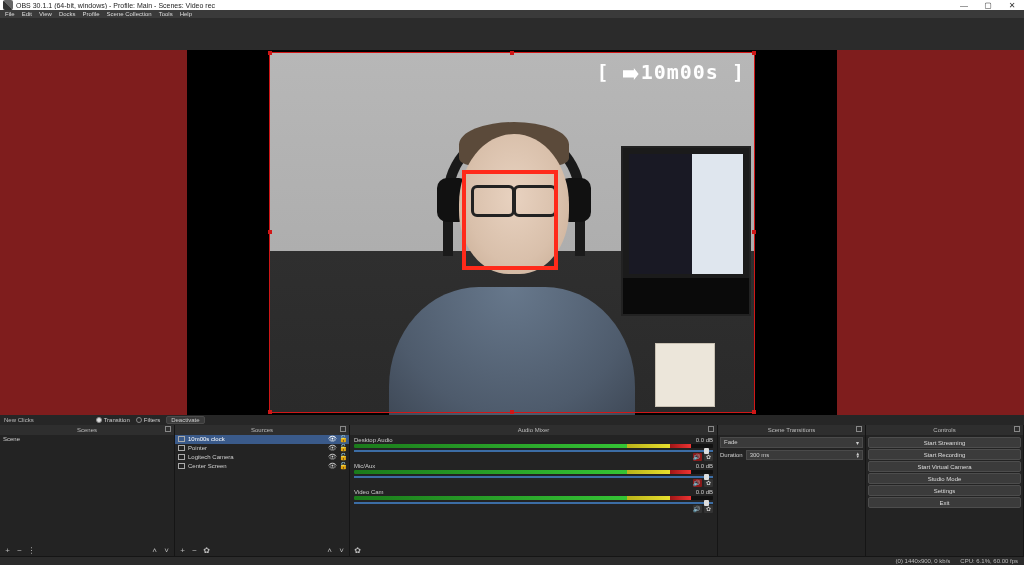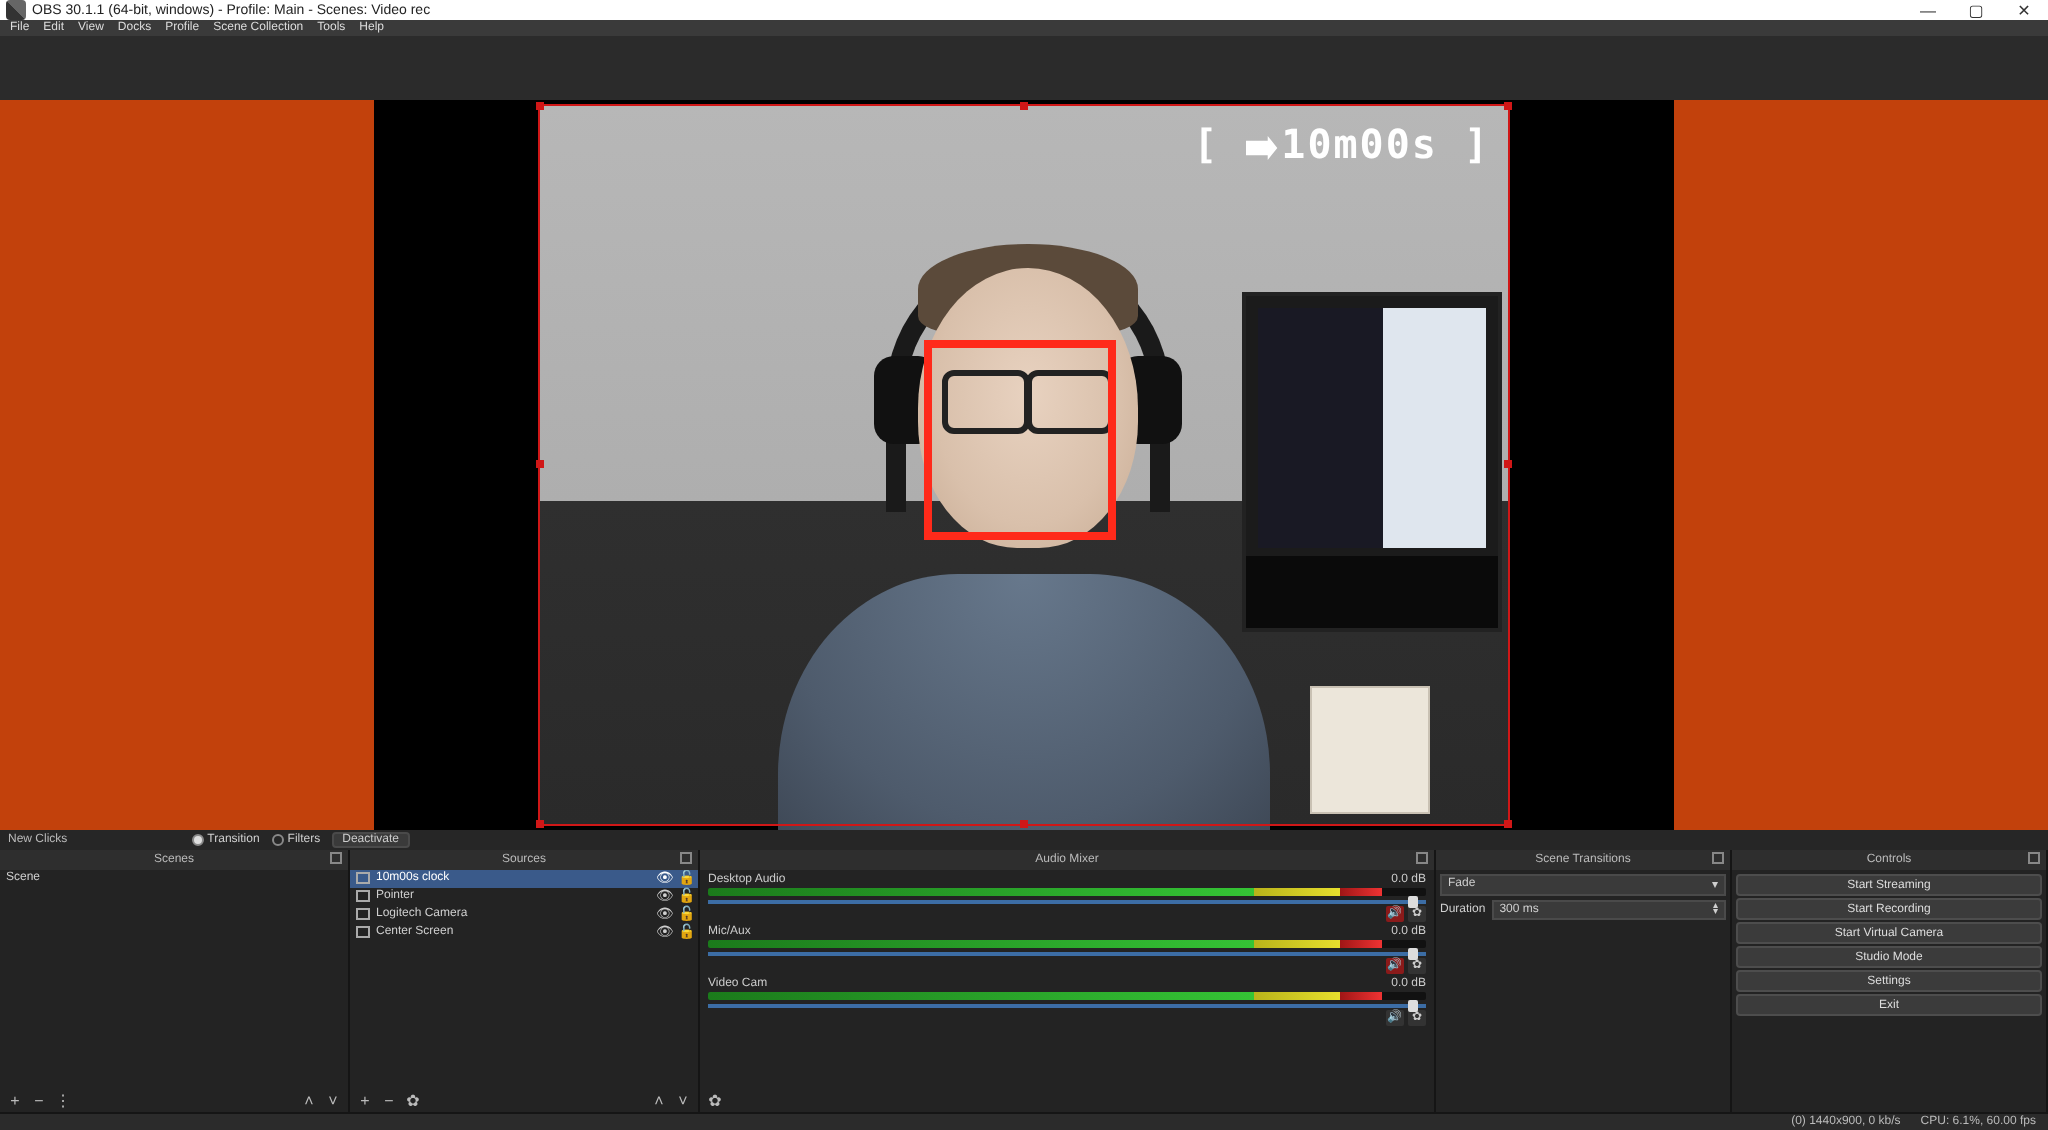--- a/index.html
+++ b/index.html
@@ -18,21 +18,21 @@
   .titlebar { background:#fff; color:#111; display:flex; align-items:center; height:12px; }
   .titlebar .ticon { width:10px; height:10px; margin:0 3px;
     background:linear-gradient(45deg,#333 50%,#666 50%); border-radius:2px; }
   .titlebar .title { flex:1; font-size:7px; color:#222; white-space:nowrap; overflow:hidden; }
   .titlebar .winbtns { display:flex; }
   .titlebar .winbtn { width:24px; text-align:center; font-size:8px; color:#333; cursor:default; }
   
   .menubar { background:#3a3a3a; display:flex; height:10px; align-items:center; padding:0 2px; gap:1px;}
   .menubar span { font-size:6px; color:#ddd; padding:0 3px; cursor:default;}
   
-  .previewwrap { flex:0 0 auto; height:365px; background:#c2410c; display:flex; justify-content:center; align-items:center;margin-top:32px;}
+  .previewwrap { flex:0 0 auto; height:365px; background:#7f1d1d; display:flex; justify-content:center; align-items:center;margin-top:32px;}
   .preview { width:650px; height:365px; background:#000; position:relative; }
   .feed { position:absolute; left:82px; top:2px; width:486px; height:361px;
     background:
       radial-gradient(ellipse 120px 160px at 50% 40%, #d3c2b2 0%, #c7b4a2 28%, rgba(0,0,0,0) 29%),
       linear-gradient(180deg,#b7b7b7 0%, #aeaeae 55%, #2f2f2f 55%, #2a2a2a 100%);
   }
   .shirt { position:absolute; left:120px; top:235px; width:246px; height:128px;
     background: radial-gradient(ellipse at 50% 0%, #67788c 0%, #4e5b6c 70%, #3f4957 100%);
     border-radius:90px 90px 0 0 / 100px 100px 0 0;}
   .head { position:absolute; left:190px; top:82px; width:110px; height:140px;

